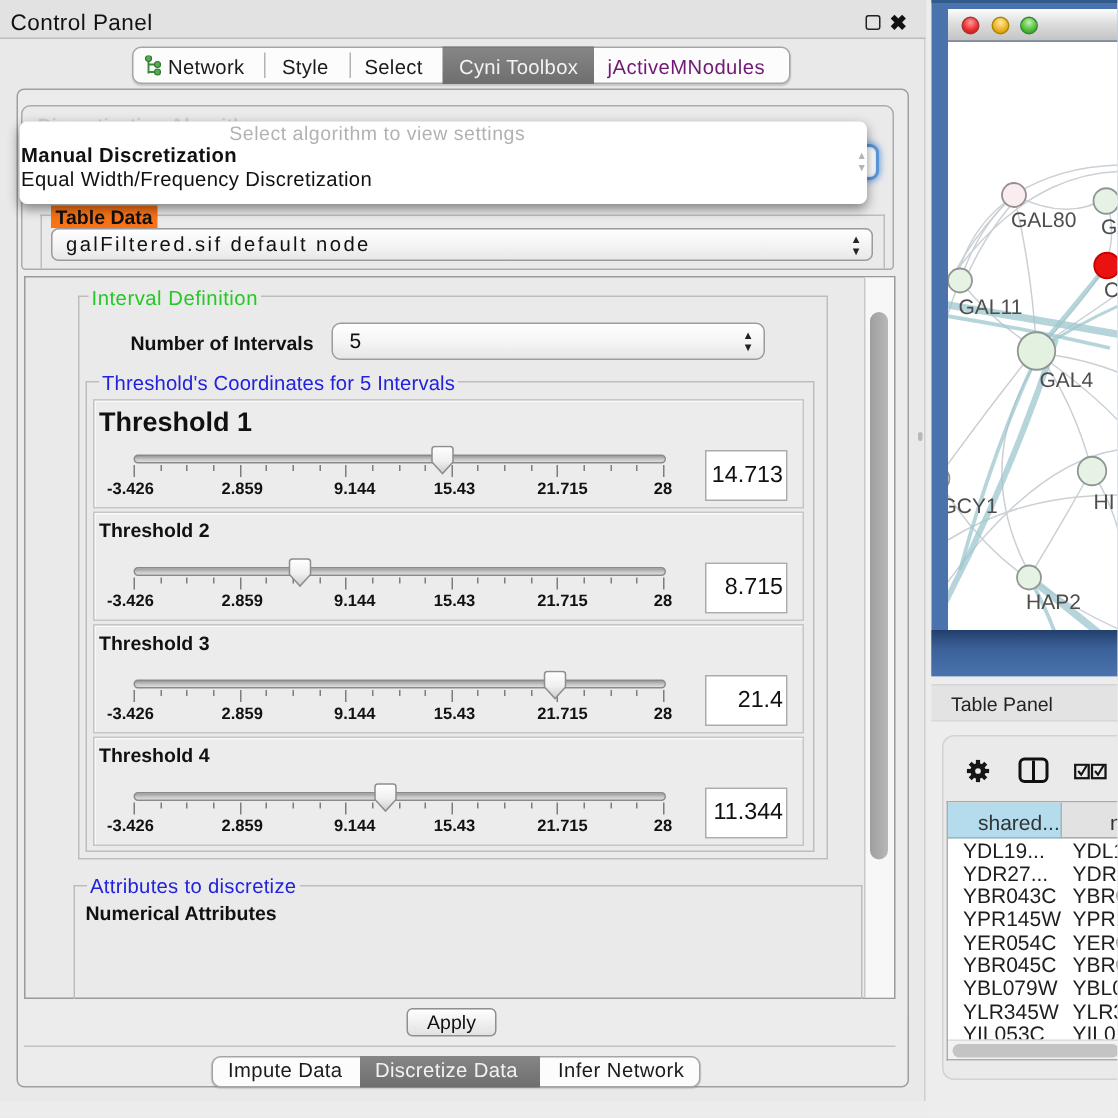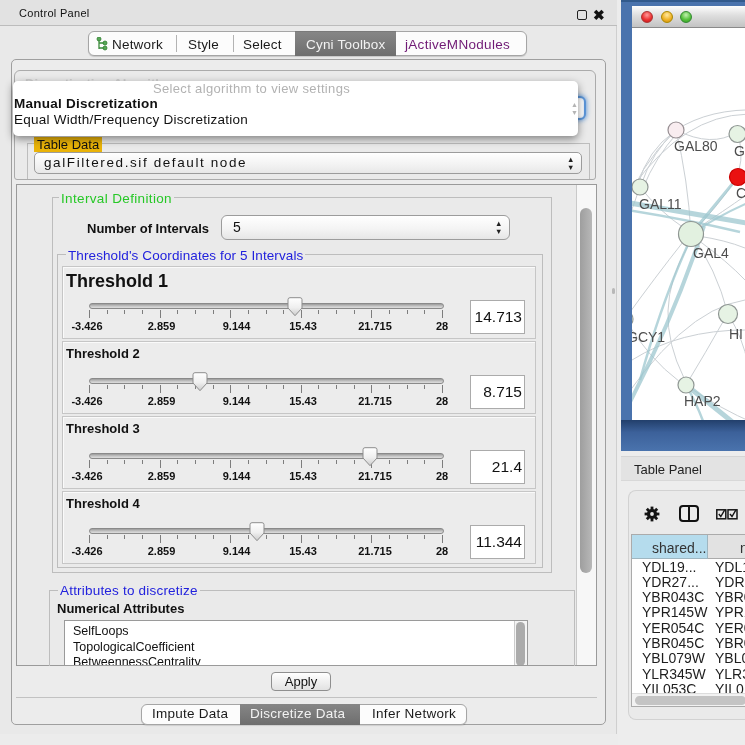--- a/index.html
+++ b/index.html
@@ -6,21 +6,21 @@
   html,body { width:745px; height:745px; overflow:hidden; }
   body { font-family:"Liberation Sans", sans-serif; background:#ececec; position:relative; }
   .abs { position:absolute; }
 </style>
 </head>
 <body>
 
 <div class="abs" style="left:0;top:0;width:617px;height:734px;background:#e9e9e9;border-right:1px solid #cfcfcf;">
 
   <div class="abs" style="left:0;top:0;width:617px;height:26px;background:#e2e2e2;border-bottom:1px solid #bcbcbc;"></div>
-  <div class="abs" style="left:7px;top:7px;font-size:11px;color:#111;letter-spacing:0.3px;margin-left:12px;">Control Panel</div>
+  <div class="abs" style="left:7px;top:7px;font-size:15px;color:#111;letter-spacing:0.3px;">Control Panel</div>
   <div class="abs" style="left:577px;top:10px;width:10px;height:10px;border:1.6px solid #222;border-radius:2px;"></div>
   <div class="abs" style="left:593px;top:7px;font-size:14px;font-weight:bold;color:#111;">✖</div>
 
   <div class="abs" style="left:88px;top:31px;width:439px;height:25px;background:#fcfcfc;border:1px solid #a5a5a5;border-radius:6px;box-shadow:0 1px 1px rgba(0,0,0,0.15);"></div>
   <svg class="abs" style="left:96px;top:37px;" width="13" height="14" viewBox="0 0 13 14">
     <path d="M3 2 L3 12 M3 6 L9 6 M3 11 L9 11" stroke="#3a8a3a" stroke-width="1.3" fill="none"></path>
     <circle cx="3" cy="2" r="2" fill="#57a857" stroke="#2f7d2f" stroke-width="0.8"></circle>
     <circle cx="9" cy="6" r="2" fill="#57a857" stroke="#2f7d2f" stroke-width="0.8"></circle>
     <circle cx="9" cy="11" r="2" fill="#57a857" stroke="#2f7d2f" stroke-width="0.8"></circle>
   </svg>
@@ -35,21 +35,21 @@
 
   <div class="abs" style="left:11px;top:59px;width:595px;height:666px;background:#ececec;border:1px solid #9f9f9f;border-radius:5px;"></div>
 
   <div class="abs" style="left:14px;top:70px;width:582px;height:110px;background:#eaeaea;border:1px solid #ababab;border-radius:6px 6px 3px 3px;"></div>
   <div class="abs" style="left:25px;top:76px;font-size:13px;font-weight:bold;color:#cfcfcf;">Discretization Algorithm</div>
 
   <div class="abs" style="left:22px;top:96px;width:564px;height:24px;background:#fff;border:2.5px solid #5b95d8;border-radius:6px;box-shadow:0 0 4px 1px rgba(90,150,220,0.8), inset 0 0 2px rgba(90,150,220,0.5);"></div>
   <div class="abs" style="left:571px;top:101px;font-size:7px;color:#b4b4b4;line-height:8px;z-index:52;">▲<br>▼</div>
 
   <div class="abs" style="left:27px;top:143px;width:563px;height:36px;border:1px solid #bdbdbd;border-bottom:none;"></div>
-  <div class="abs" style="left:34px;top:137px;background:#eab308;padding:0 3px;font-size:13px;color:#111;">Table Data</div>
+  <div class="abs" style="left:34px;top:137px;background:#f97316;padding:0 3px;font-size:13px;color:#111;font-weight:bold;">Table Data</div>
 
   <div class="abs" style="left:34px;top:152px;width:548px;height:22px;background:linear-gradient(#ffffff,#f2f2f2 60%,#e8e8e8);border:1px solid #9c9c9c;border-radius:5px;"></div>
   <div class="abs" style="left:44px;top:155px;font-size:13.5px;color:#111;letter-spacing:1.6px;">galFiltered.sif default node</div>
   <div class="abs" style="left:567px;top:156px;font-size:7.5px;color:#222;line-height:8px;">▲<br>▼</div>
 
   <div class="abs" style="left:16px;top:184px;width:581px;height:482px;background:#eaeaea;border:1px solid #9a9a9a;"></div>
 
   <div class="abs" style="left:576px;top:185px;width:20px;height:480px;background:#f7f7f7;border-left:1px solid #c9c9c9;"></div>
   <div class="abs" style="left:580px;top:208px;width:12px;height:365px;background:linear-gradient(90deg,#9e9e9e,#b8b8b8);border-radius:6px;"></div>
 
@@ -231,27 +231,20 @@
         </defs>
         <path d="M3,0.7 L13,0.7 Q15,0.7 15,2.7 L15,11 L8,18.7 L1,11 L1,2.7 Q1,0.7 3,0.7 Z" fill="url(#tg3)" stroke="#8d8d8d" stroke-width="1"></path>
       </svg>
       <div class="abs" style="left:470px;top:525px;width:55px;height:34px;background:#fff;border:1px solid #ababab;"></div>
       <div class="abs" style="left:470px;top:533px;width:52px;text-align:right;font-size:15.5px;color:#111;">11.344</div>
     </div>
 
   <div class="abs" style="left:49px;top:590px;width:526px;height:76px;border:1px solid #bdbdbd;border-bottom:none;"></div>
   <div class="abs" style="left:58px;top:583px;background:#eaeaea;padding:0 2px;font-size:13.5px;color:#2222dd;letter-spacing:0.2px;">Attributes to discretize</div>
   <div class="abs" style="left:57px;top:601px;font-size:13px;font-weight:bold;color:#111;">Numerical Attributes</div>
-  <div class="abs" style="left:64px;top:620px;width:464px;height:46px;background:#fff;border:1px solid #9a9a9a;overflow:hidden;">
-    <div style="position:absolute;left:8px;top:3px;font-size:12.5px;color:#111;">SelfLoops</div>
-    <div style="position:absolute;left:8px;top:19px;font-size:12.5px;color:#111;">TopologicalCoefficient</div>
-    <div style="position:absolute;left:8px;top:34px;font-size:12.5px;color:#111;">BetweennessCentrality</div>
-    <div style="position:absolute;right:0;top:0;width:13px;height:46px;background:#f4f4f4;border-left:1px solid #ccc;"></div>
-    <div style="position:absolute;right:2px;top:1px;width:9px;height:44px;background:#ababab;border-radius:5px;"></div>
-  </div>
 
   <div class="abs" style="left:271px;top:672px;width:60px;height:19px;background:linear-gradient(#ffffff,#f0f0f0 50%,#e2e2e2);border:1px solid #8f8f8f;border-radius:4px;"></div>
   <div class="abs" style="left:271px;top:674px;width:60px;text-align:center;font-size:13px;color:#111;">Apply</div>
 
   <div class="abs" style="left:16px;top:697px;width:581px;height:1px;background:#c2c2c2;"></div>
 
   <div class="abs" style="left:141px;top:704px;width:326px;height:21px;background:#fcfcfc;border:1px solid #a5a5a5;border-radius:6px;box-shadow:0 1px 1px rgba(0,0,0,0.12);"></div>
   <div class="abs" style="left:240px;top:704px;width:120px;height:21px;background:linear-gradient(#868686,#6e6e6e);"></div>
   <div class="abs" style="left:152px;top:705.5px;font-size:13.5px;color:#1a1a1a;letter-spacing:0.25px;">Impute Data</div>
   <div class="abs" style="left:250px;top:705.5px;font-size:13.5px;color:#f2f2f2;letter-spacing:0.25px;">Discretize Data</div>

